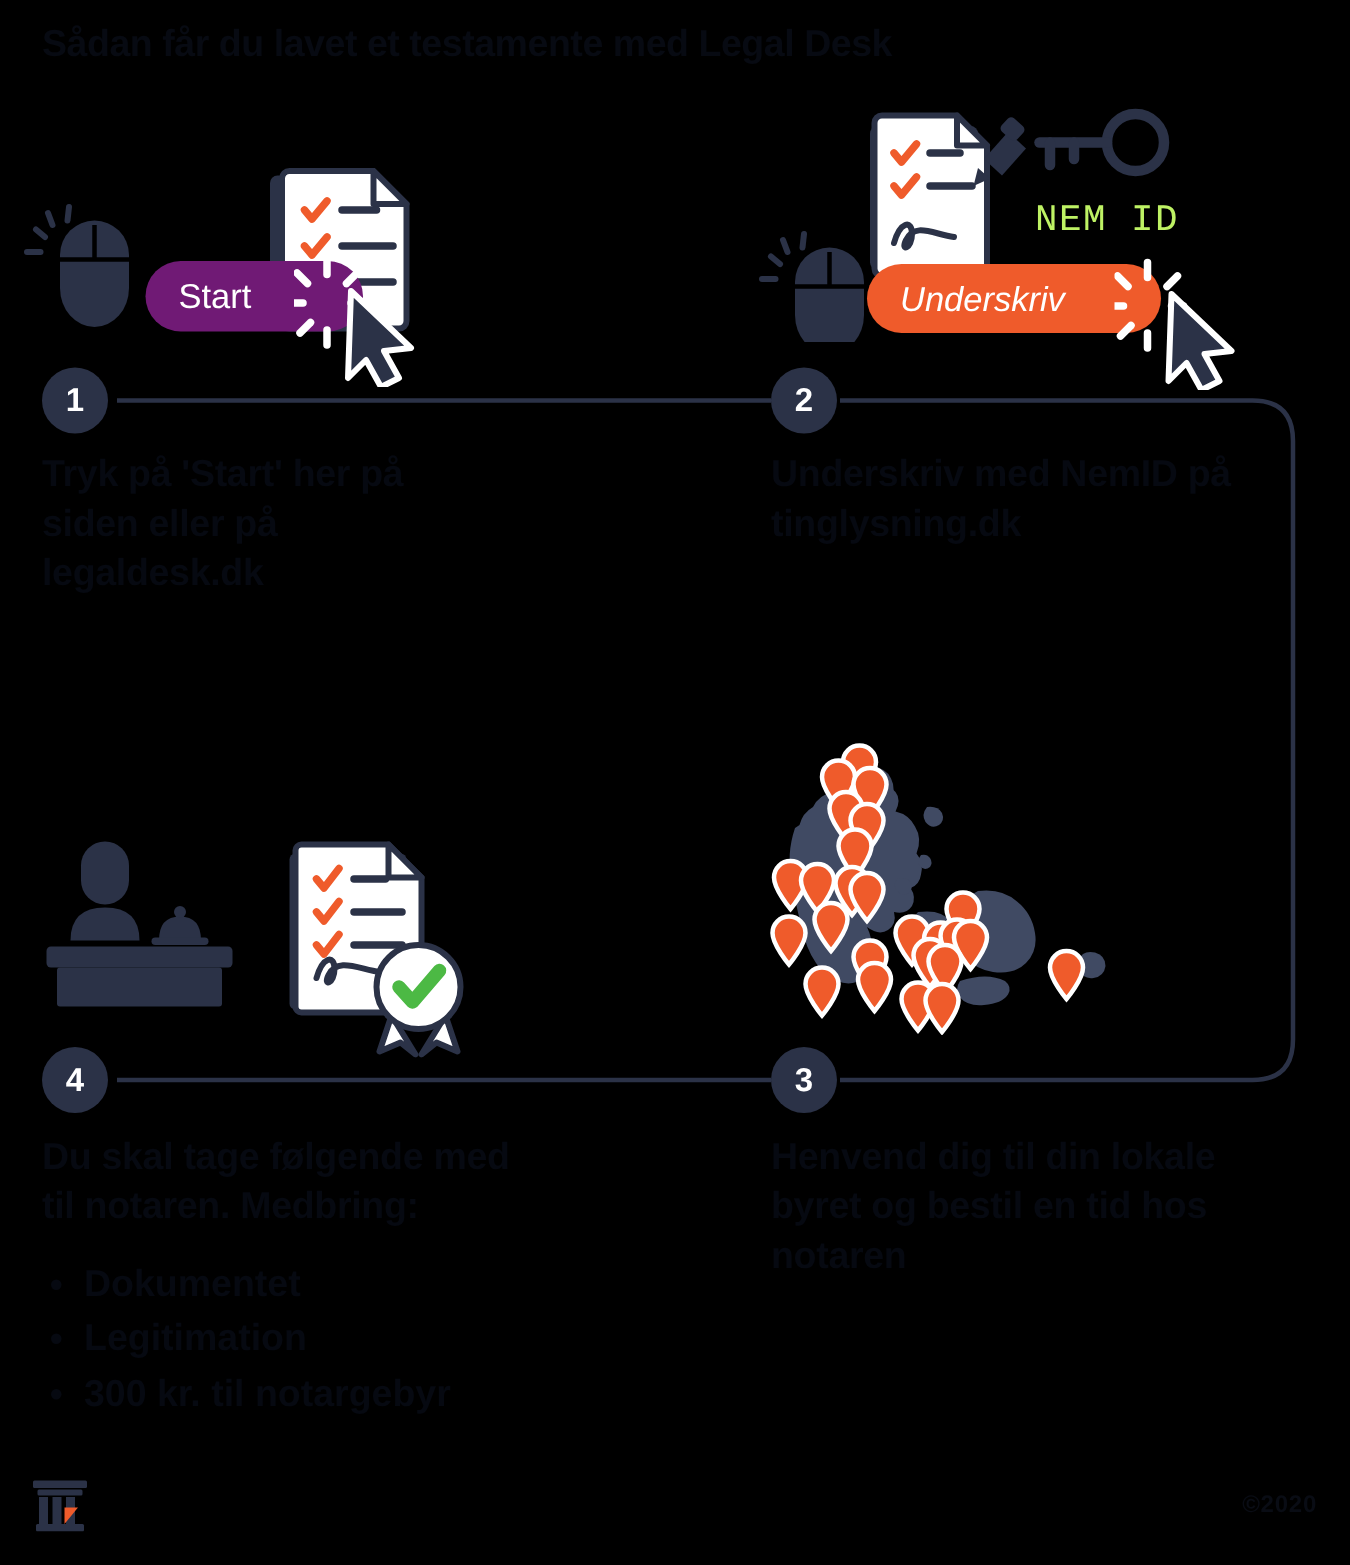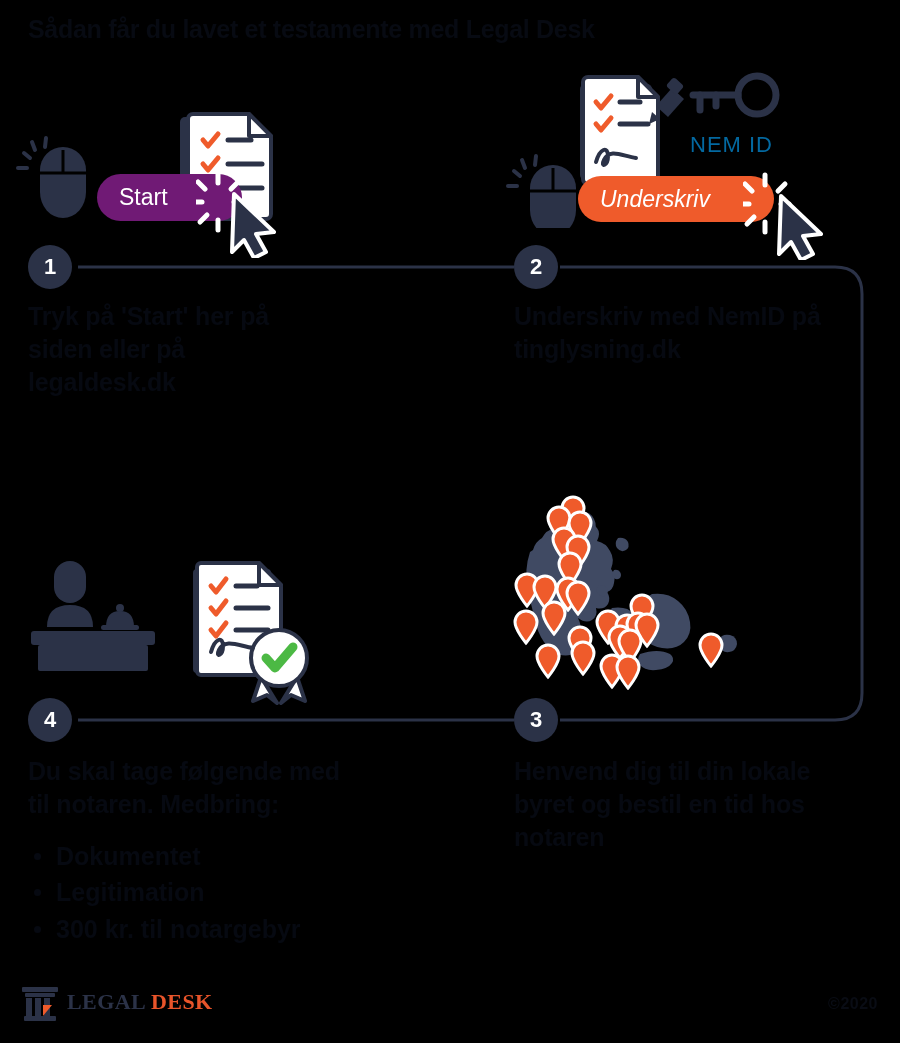--- a/index.html
+++ b/index.html
@@ -225,21 +225,21 @@
 
     <g>
       <circle cx="257" cy="33" r="19" fill="none" stroke="#2B3247" stroke-width="7"></circle>
       <line x1="238" y1="33" x2="193" y2="33" stroke="#2B3247" stroke-width="7" stroke-linecap="round"></line>
       <line x1="200" y1="33" x2="200" y2="48" stroke="#2B3247" stroke-width="7" stroke-linecap="round"></line>
       <line x1="216" y1="33" x2="216" y2="44" stroke="#2B3247" stroke-width="7" stroke-linecap="round"></line>
     </g>
   </svg>
 </div>
 <div style="position:absolute; left:690px; top:132px; z-index:4;">
-  <span style="font-family:Liberation Sans, sans-serif; font-size:22px; color:#0369a1; letter-spacing:1px;">NEM ID</span>
+  <span style="font-family:Liberation Mono, monospace; font-size:25px; color:#bef264; letter-spacing:1px;">NEM ID</span>
 </div>
 
 <div style="position:absolute; left:578px; top:176px; z-index:4;">
   <div style="background:#EF5B2B; border-radius:26px; height:46px; width:196px;
               display:flex; align-items:center; padding-left:22px; box-sizing:border-box;">
     <span style="color:#fff; font-size:23px;font-style:italic;">Underskriv</span>
   </div>
 </div>
 <svg style="position:absolute; left:743px; top:170px; z-index:6;" width="105" height="90" viewBox="0 0 105 90" xmlns="http://www.w3.org/2000/svg">
   <g stroke="#FFFFFF" stroke-width="5" stroke-linecap="round">
@@ -382,17 +382,14 @@
 <div id="footer-logo">
   <svg width="36" height="38" viewBox="0 0 36 38" xmlns="http://www.w3.org/2000/svg">
     <rect x="0" y="4" width="36" height="5" rx="1" fill="#2B3247"></rect>
     <rect x="3" y="10" width="30" height="4" rx="1" fill="#2B3247"></rect>
     <rect x="4" y="15" width="6" height="18" fill="#2B3247"></rect>
     <rect x="13" y="15" width="6" height="18" fill="#2B3247"></rect>
     <rect x="22" y="15" width="6" height="18" fill="#2B3247"></rect>
     <rect x="2" y="33" width="32" height="5" rx="1" fill="#2B3247"></rect>
     <path d="M21 22 l9 0 l-9 11 z" fill="#EF5B2B"></path>
   </svg>
-  <span id="logo-word">
-    <span class="lw-legal">LEGAL</span><span style="display:inline-block;width:5px"></span><span class="lw-desk">DESK</span>
-  </span>
 </div>
 <div id="copyright">©2020</div>
 
 </body></html>

